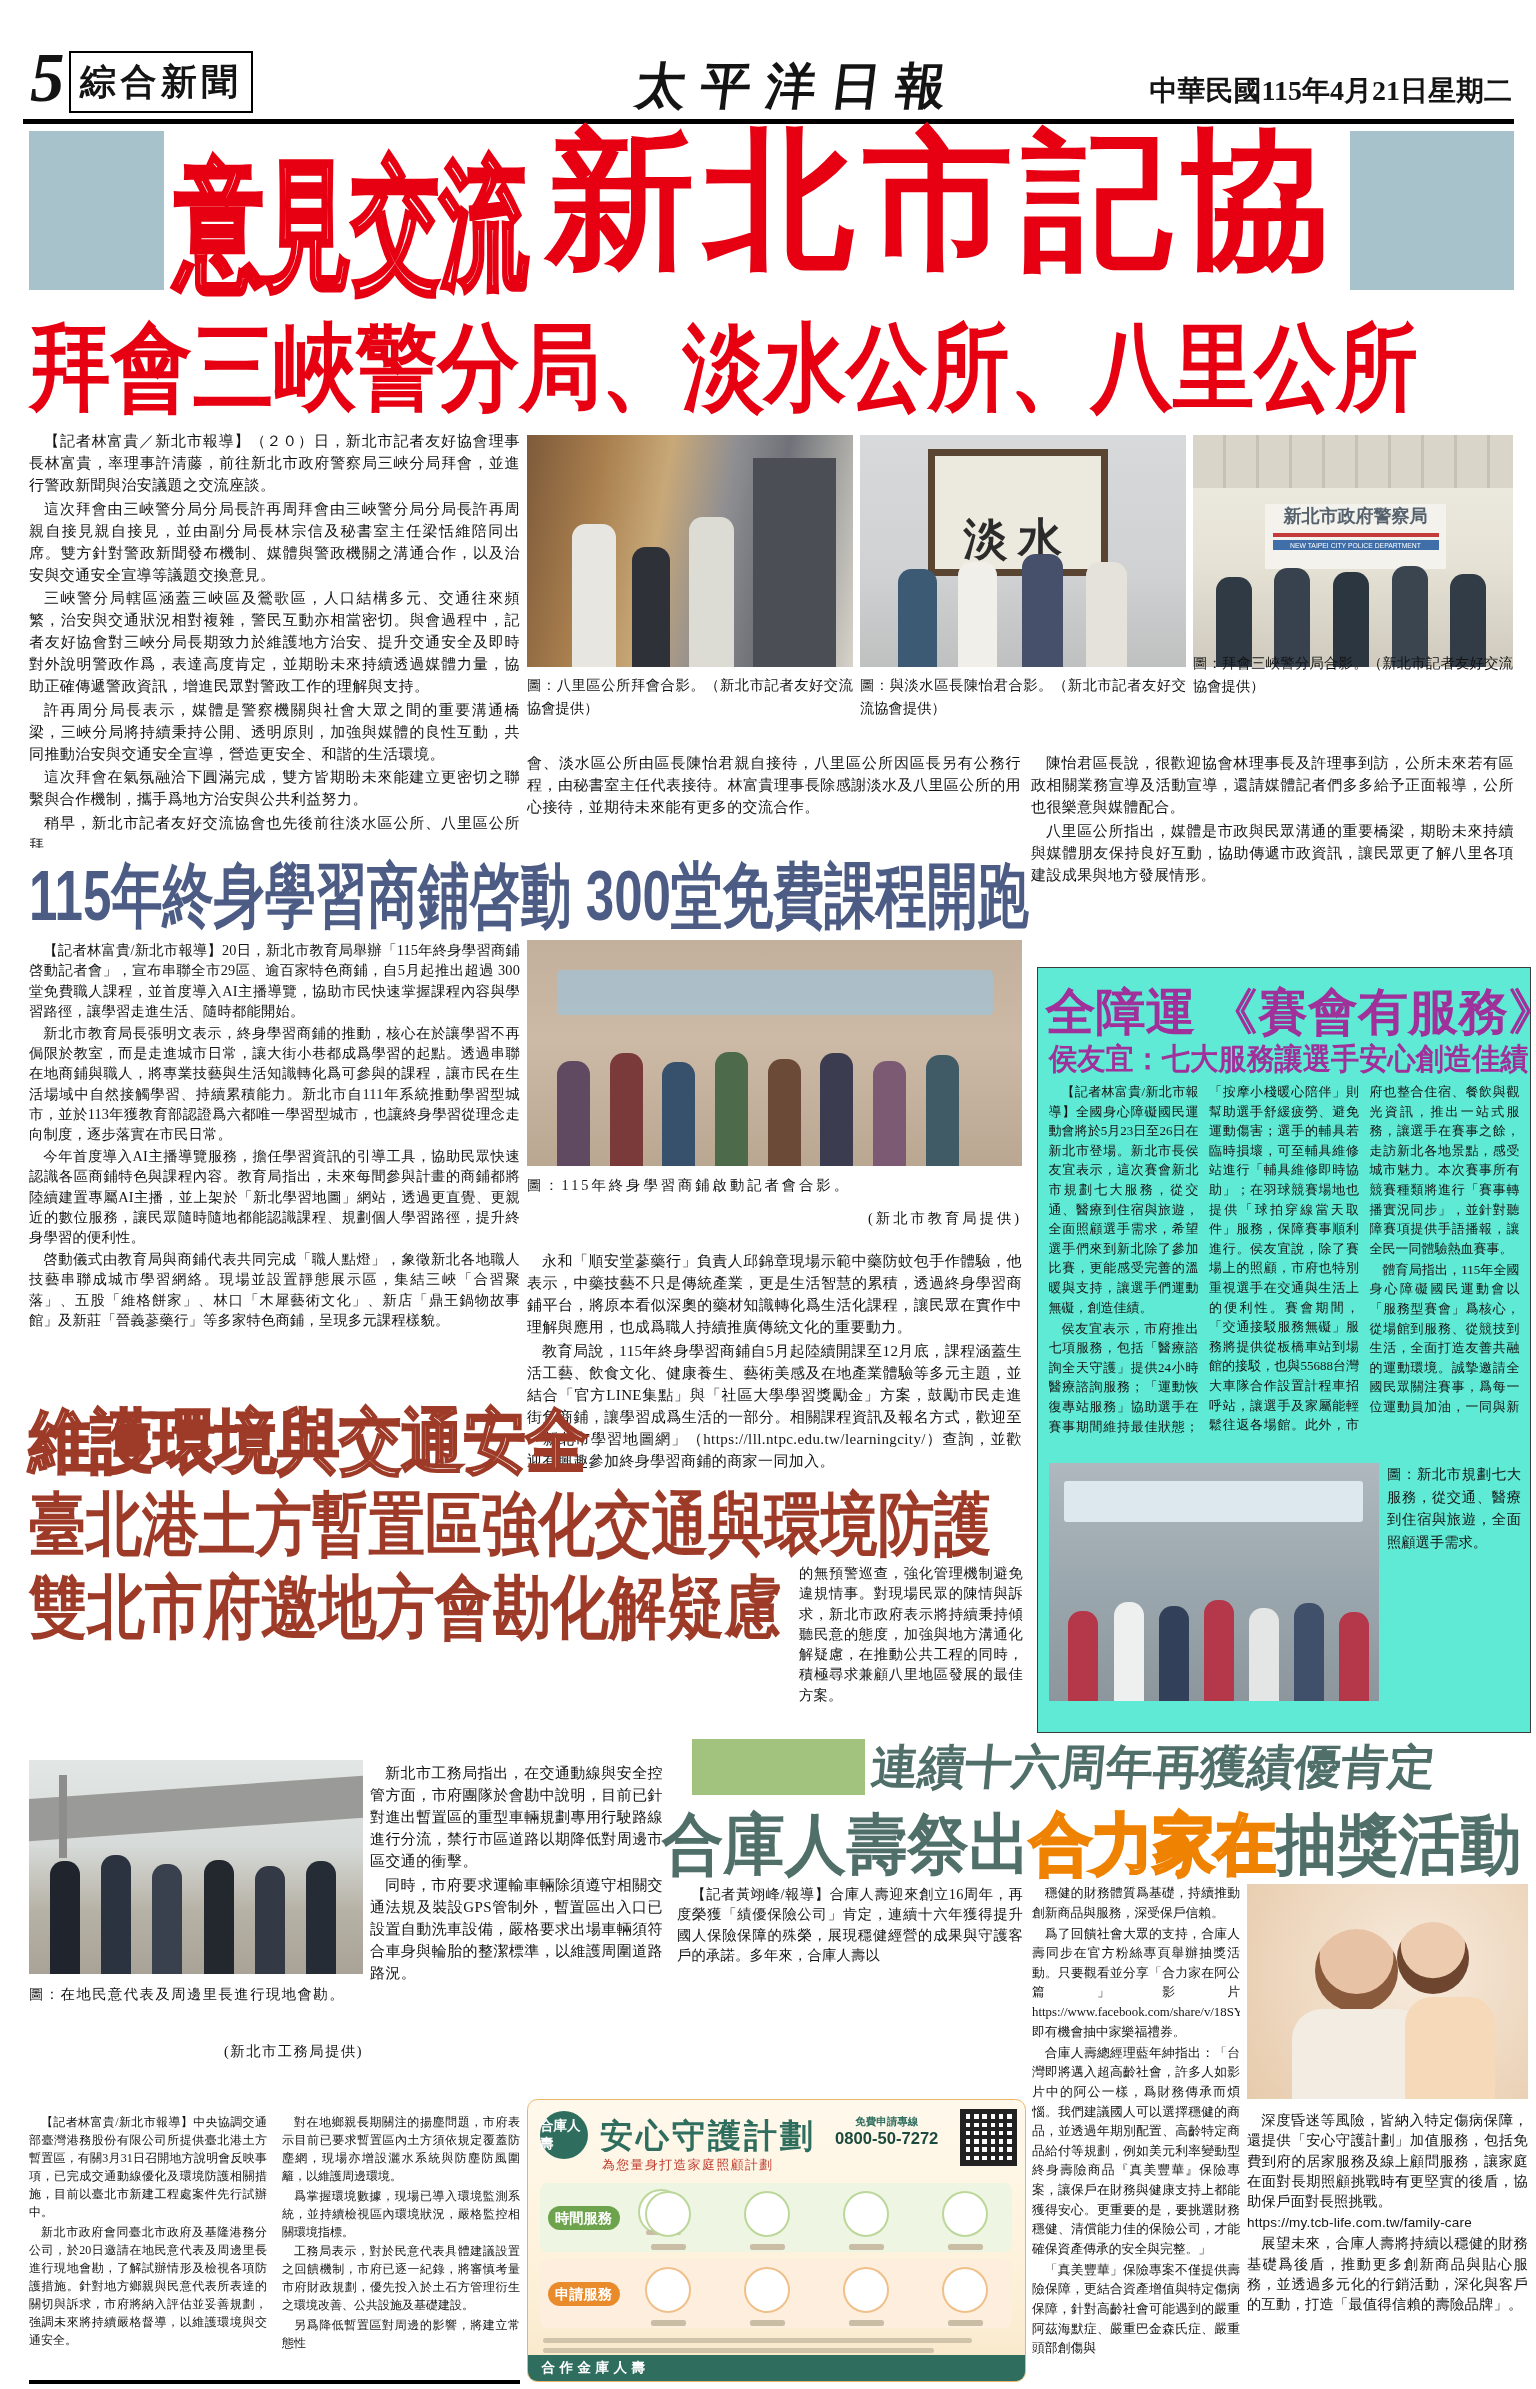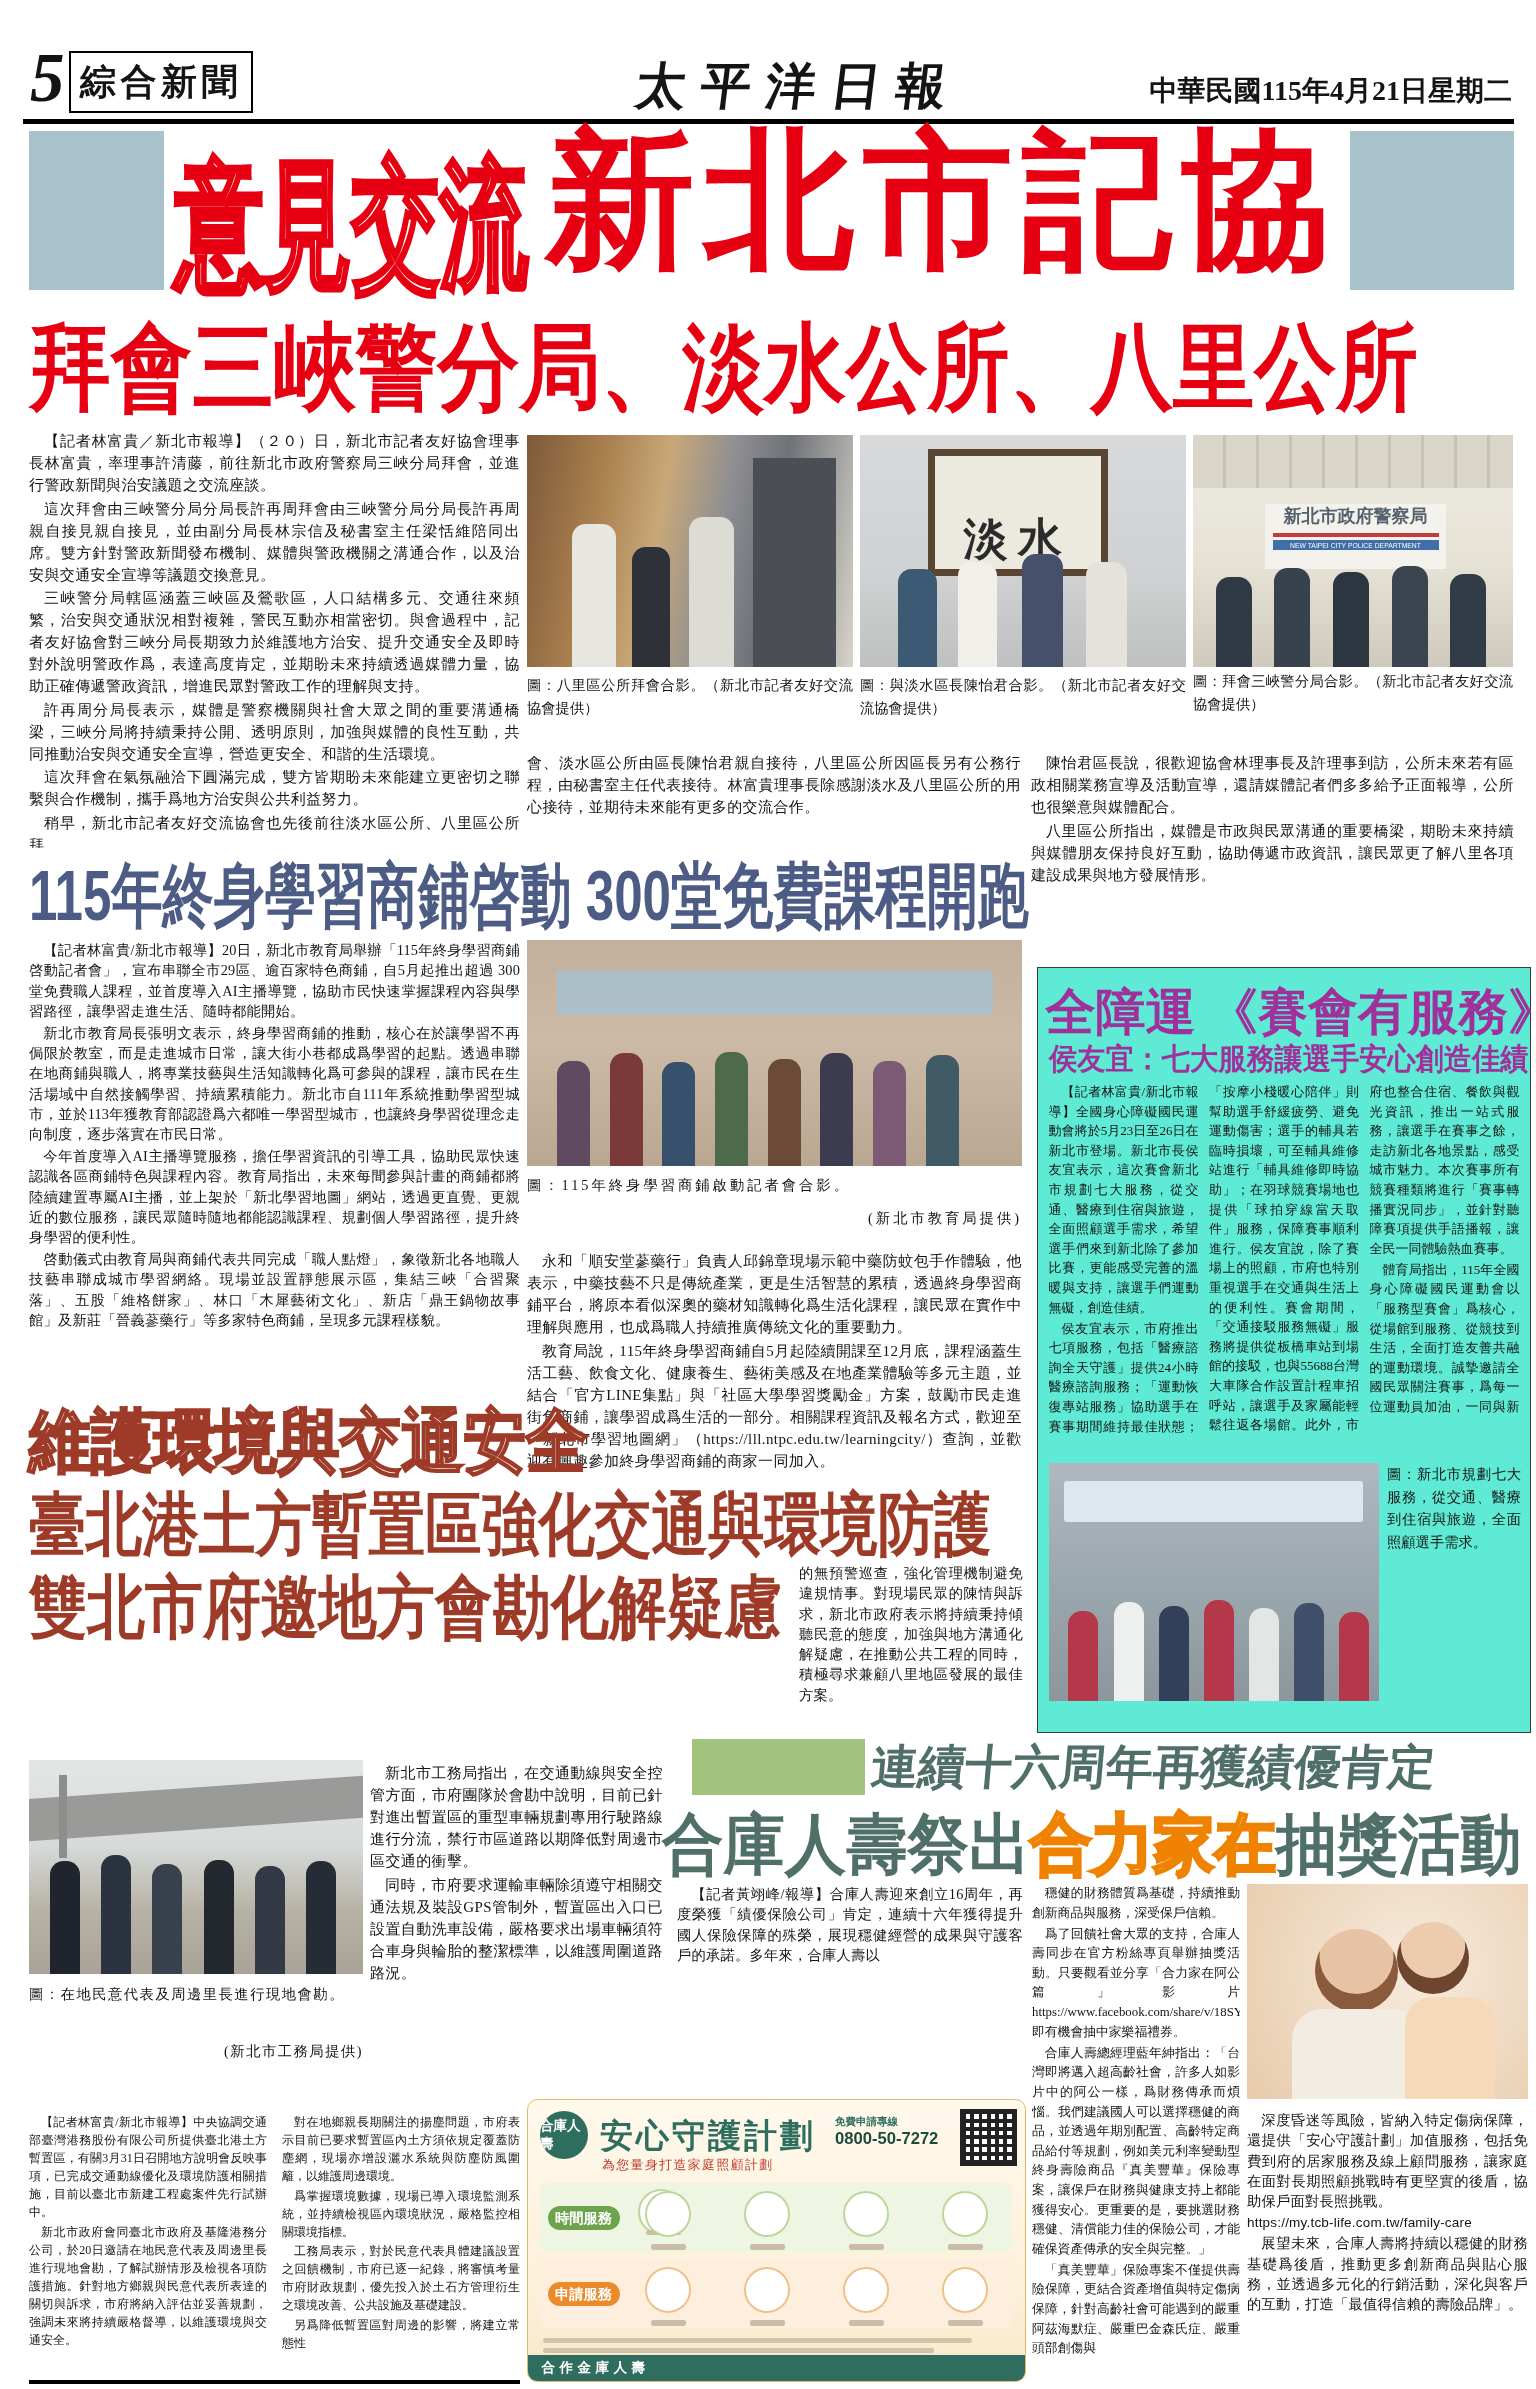--- a/index.html
+++ b/index.html
@@ -105,21 +105,21 @@
     </div>
     <div class="fg" style="left:22.6px;width:36px;height:90px;background:#2f3a45;"></div>
     <div class="fg" style="left:81px;width:36px;height:99px;background:#37424e;"></div>
     <div class="fg" style="left:140px;width:36px;height:95px;background:#2c3640;"></div>
     <div class="fg" style="left:199px;width:36px;height:101px;background:#3a4550;"></div>
     <div class="fg" style="left:257px;width:36px;height:93px;background:#313c47;"></div>
   </div>
 
   <div class="abs caption jtext" style="left:527px;top:674px;width:326px;">圖：八里區公所拜會合影。（新北市記者友好交流協會提供）</div>
   <div class="abs caption jtext" style="left:860px;top:674px;width:326px;">圖：與淡水區長陳怡君合影。（新北市記者友好交流協會提供）</div>
-  <div class="abs caption jtext" style="left:1193px;top:670px;width:320px;">圖：拜會三峽警分局合影。（新北市記者友好交流協會提供）</div>
+  <div class="abs caption jtext" style="left:1193px;top:652px;width:320px;">圖：拜會三峽警分局合影。（新北市記者友好交流協會提供）</div>
 
   <div class="abs body20 jtext clip" style="left:527px;top:752px;width:494px;height:95px;">會、淡水區公所由區長陳怡君親自接待，八里區公所因區長另有公務行程，由秘書室主任代表接待。林富貴理事長除感謝淡水及八里區公所的用心接待，並期待未來能有更多的交流合作。</div>
   <div class="abs body20 clip" style="left:1031px;top:752px;width:483px;height:208px;">
     <p class="para">陳怡君區長說，很歡迎協會林理事長及許理事到訪，公所未來若有區政相關業務宣導及活動宣導，還請媒體記者們多多給予正面報導，公所也很樂意與媒體配合。</p>
     <p class="para">八里區公所指出，媒體是市政與民眾溝通的重要橋梁，期盼未來持續與媒體朋友保持良好互動，協助傳遞市政資訊，讓民眾更了解八里各項建設成果與地方發展情形。</p>
   </div>
 
   <div class="abs edu-head nowrap" style="left:29px;top:849px;font-size:71px;transform:scaleX(0.72);transform-origin:left top;">115年終身學習商鋪啓動 300堂免費課程開跑</div>
 
   <div class="abs body19 clip" style="left:29px;top:940px;width:491px;height:450px;">
@@ -232,21 +232,21 @@
   <div class="abs body19 clip" style="left:1247px;top:2110px;width:281px;height:271px;">
     <p class="para jtext">深度昏迷等風險，皆納入特定傷病保障，還提供「安心守護計劃」加值服務，包括免費到府的居家服務及線上顧問服務，讓家庭在面對長期照顧挑戰時有更堅實的後盾，協助保戶面對長照挑戰。</p>
     <p style="margin:0;font-family:'Liberation Sans',sans-serif;font-size:13.5px;">https://my.tcb-life.com.tw/family-care</p>
     <p class="para jtext">展望未來，合庫人壽將持續以穩健的財務基礎爲後盾，推動更多創新商品與貼心服務，並透過多元化的行銷活動，深化與客戶的互動，打造「最值得信賴的壽險品牌」。</p>
   </div>
 
   <div class="abs ad" style="left:527px;top:2099px;width:497px;height:281px;">
     <div class="abs" style="left:12px;top:10.5px;width:48px;height:48px;border-radius:50%;background:#2f6e5f;color:#fff;display:flex;align-items:center;justify-content:center;font-size:13.5px;font-weight:700;font-family:'Liberation Sans',sans-serif;">合庫人壽</div>
     <div class="abs nowrap" style="left:72px;top:13.5px;font-size:33px;font-weight:900;color:#2f6e5f;font-family:'Liberation Sans',sans-serif;letter-spacing:3px;">安心守護計劃</div>
     <div class="abs nowrap" style="left:74px;top:57px;font-size:12.8px;color:#c0392b;font-family:'Liberation Sans',sans-serif;letter-spacing:1.5px;">為您量身打造家庭照顧計劃</div>
-    <div class="abs" style="left:307px;top:15px;">
+    <div class="abs" style="left:307px;top:15px;text-align:center;">
       <div class="sans" style="font-size:10.5px;color:#2f6e5f;font-weight:700;">免費申請專線</div>
       <div class="sans" style="font-size:16.6px;color:#1d4a3e;font-weight:900;">0800-50-7272</div>
     </div>
     <div class="abs qr" style="left:432px;top:9px;width:53px;height:53px;"></div>
 
     <div class="abs" style="left:12px;top:83px;width:472px;height:69px;background:#eef5e2;border-radius:7.5px;">
       <span class="pill" style="background:#6da34d;width:72px;line-height:24px;font-size:14.3px;position:absolute;left:7.5px;top:22.6px;">時間服務</span>
       <div class="abs" style="left:98px;top:6px;">
         <span class="svc-circle"></span><span class="cap-bar" style="display:inline-block;margin:0 0 0 -38px;"></span>
       </div>

